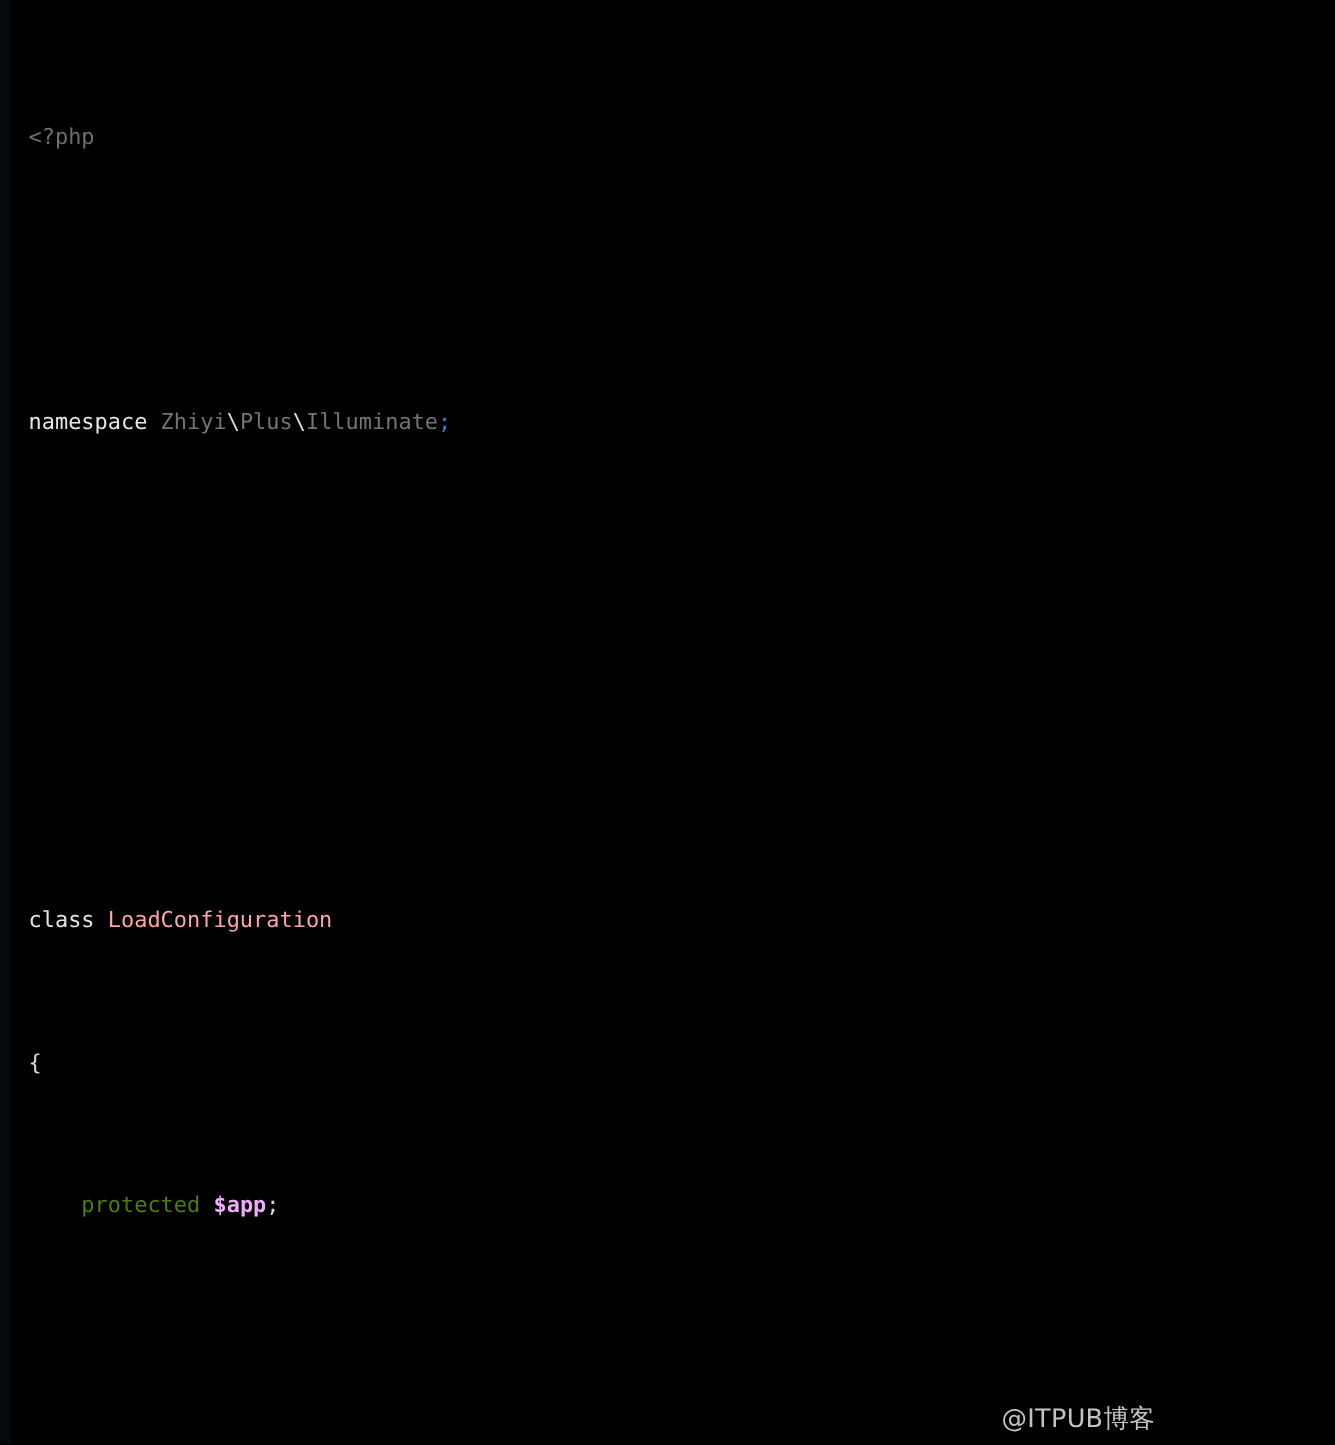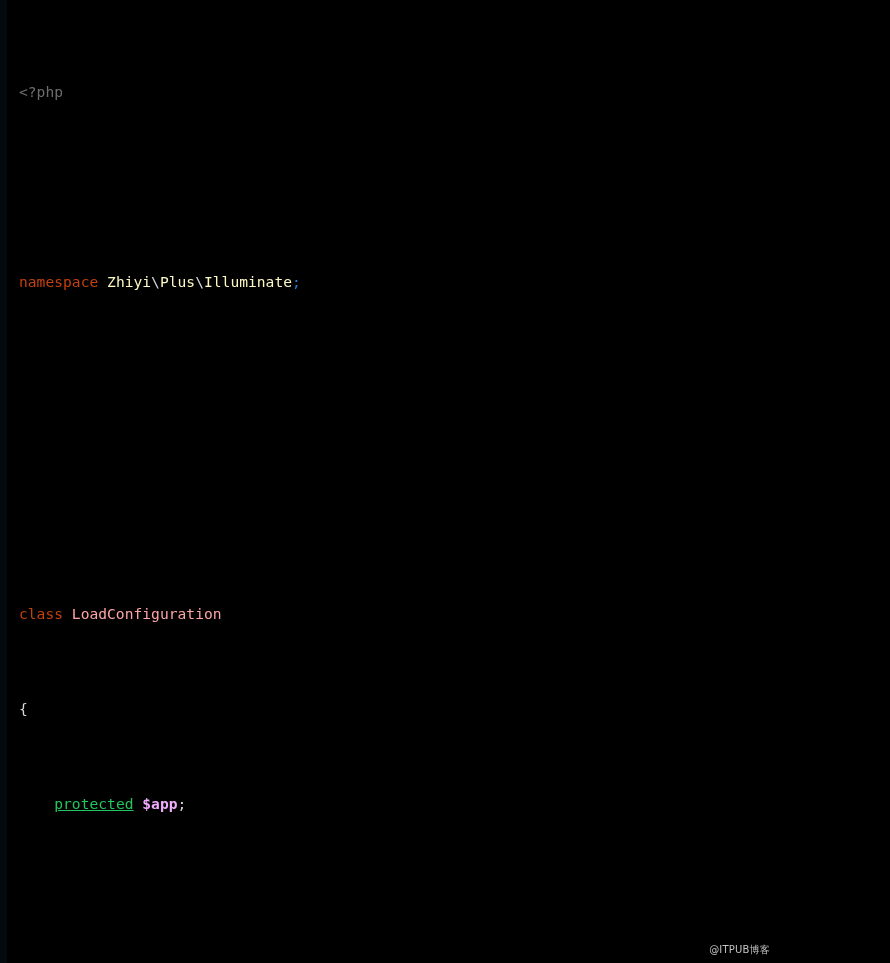--- a/index.html
+++ b/index.html
@@ -42,35 +42,35 @@
     white-space: pre;
     -webkit-font-smoothing: antialiased;
   }
   .ln {
     display: block;
     height: 23.72px;
     padding-left: 19px;
     white-space: pre;
   }
   
-  .kw      { color: #c2410c; margin-top: 38px; }          
-  .kw2     { color: #22c55e; text-decoration: underline; }          
-  .ns      { color: #fef9c3; }          
+  .kw      { color: #e5e5e5; margin-top: 38px; }          
+  .kw2     { color: #4d7c0f; }          
+  .ns      { color: #737373; }          
   .plain   { color: #d8d8d8; }          
   .cls     { color: #fca5a5; }          
   .var     { color: #f0abfc; font-weight: bold; }          
   .semi    { color: #2a7fd4; }
   .tag     { color: #6e6e6e; }          
 
   #watermark {
     position: absolute;
     right: 10px;
     bottom: 6px;
     color: #d4d4d4;
-    font-size: 10px;
+    font-size: 17px;
     font-family: "DejaVu Sans", "Liberation Sans", sans-serif;
     opacity: 0.92;
     letter-spacing: 0.2px;
   }
 </style>
 </head>
 <body>
 
 <div id="screen">
 

